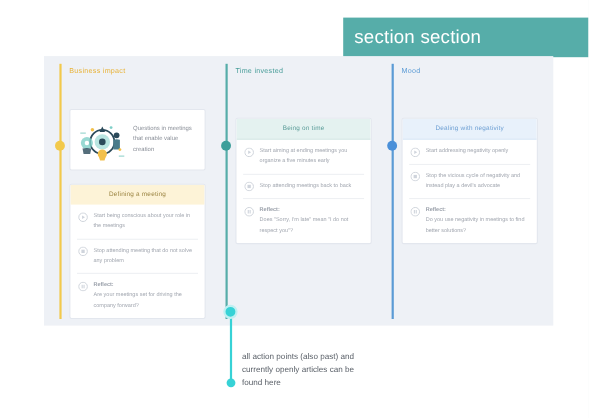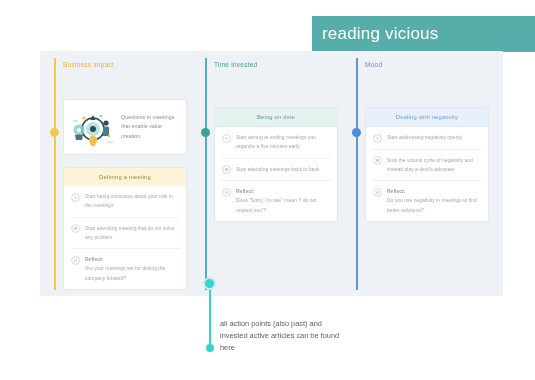--- a/index.html
+++ b/index.html
@@ -112,21 +112,21 @@
     width: 120px;
     font-size: 7.4px; line-height: 1.62; color: #5b6169;
   }
 </style>
 </head>
 <body>
 
 <div id="root">
 
   <div class="banner">
-    <span class="banner-label">reading vicious</span>
+    <span class="banner-label">section section</span>
   </div>
 
   <div class="panel">
     <div class="columns">
 
       <div class="column col-1">
         <div class="rail rail-yellow">
           <span class="rail-dot dot-yellow"></span>
         </div>
         <div class="col-title title-yellow">Business impact</div>
@@ -286,15 +286,15 @@
           </div>
         </div>
       </div>
 
     </div>
   </div>
 
   <div class="anno-line"></div>
   <div class="anno-dot-top"></div>
   <div class="anno-dot-bot"></div>
-  <div class="anno-text">all action points (also past) and invested active articles can be found here</div>
+  <div class="anno-text">all action points (also past) and currently openly articles can be found here</div>
 
 </div>
 
 </body></html>

